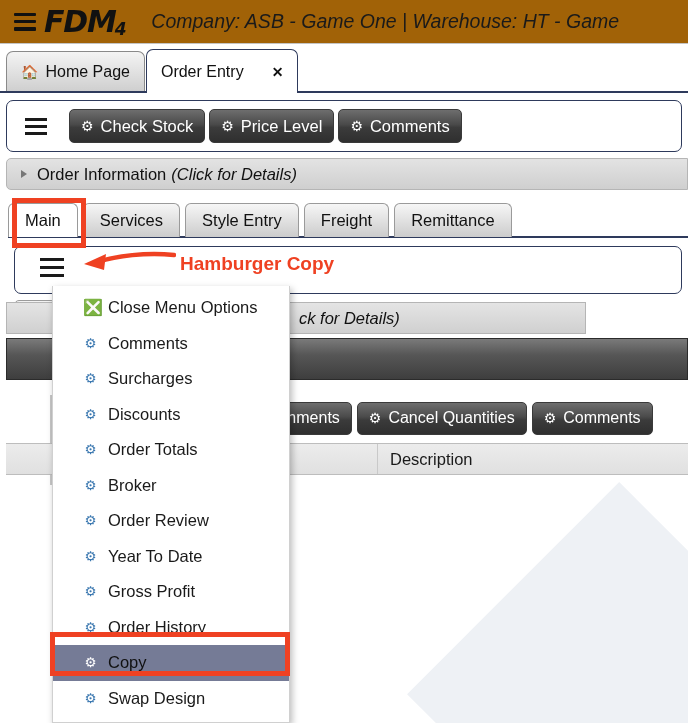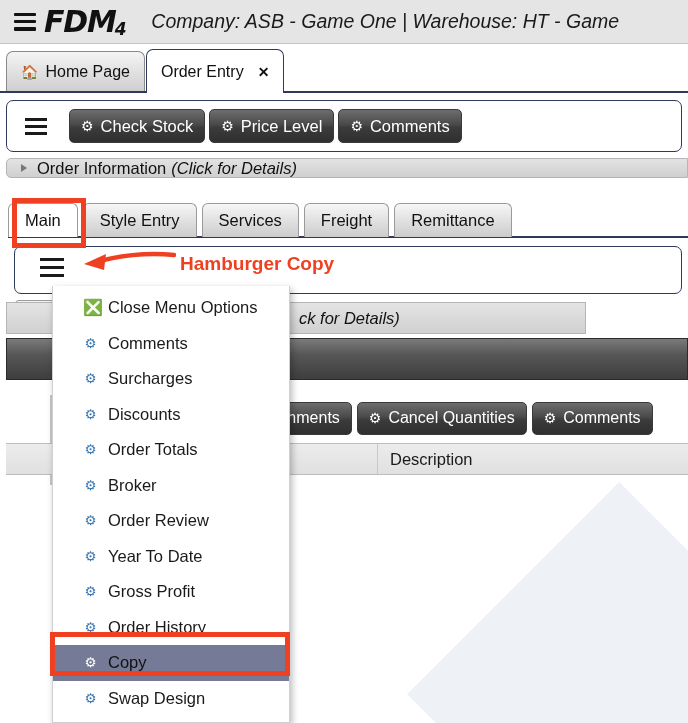--- a/index.html
+++ b/index.html
@@ -26,21 +26,21 @@
     background: #eef1f5;
     transform: rotate(-45deg);
     transform-origin: center;
     pointer-events: none;
   }
 
   
   .header {
     position: absolute; left: 0; top: 0;
     width: 688px; height: 44px;
-    background: #e5e5e5;
+    background: #a16207;
     display: flex; align-items: center;
     border-bottom: 1px solid #c4c4c4;
   }
   .hdr-burger {
     margin-left: 14px;
     width: 22px; height: 18px;
     display: flex; flex-direction: column; justify-content: space-between;
   }
   .hdr-burger i { display:block; height: 3.2px; background: #111; border-radius: 1px; }
   .logo {
@@ -82,20 +82,21 @@
   }
   .ttab.inactive {
     background: linear-gradient(to bottom, #f4f4f4 0%, #cfcfcf 100%);
   }
   .ttab.active {
     background: #ffffff;
     height: 44px;
     border-color: #2e3a5c;
     z-index: 3;
     margin-bottom: -2px;
+    gap: 14px;
   }
   .home-icon {
     margin-right: 7px; font-size: 14px; color: #111; line-height: 1;
   }
   .tab-close {
     margin-left: 14px; font-size: 14px; font-weight: 700; color: #111;
   }
 
   
   .actionbar {
@@ -126,21 +127,21 @@
     white-space: nowrap;
   }
   .gear {
     display: inline-block; margin-right: 7px;
     font-size: 14px; line-height: 1;
   }
 
   
   .oibar {
     position: absolute; left: 6px; top: 158px;
-    width: 682px; height: 20px;
+    width: 682px; height: 32px;
     background: linear-gradient(to bottom, #e3e3e3 0%, #cfcfcf 100%);
     border: 1px solid #b5b5b5;
     border-radius: 5px 0 0 5px;
     display: flex; align-items: center;
     padding-left: 14px;
     font-size: 16.5px; color: #111;
     z-index: 1;
   }
   .caret-r {
     width: 0; height: 0;
@@ -419,22 +420,22 @@
 
   <div class="oibar">
     <span class="caret-r"></span>
     <span>Order Information</span>
     <em>(Click for Details)</em>
   </div>
 
   <div class="subtabs-rule"></div>
   <div class="subtabs">
     <div class="stab active">Main</div>
+    <div class="stab">Services</div>
     <div class="stab">Style Entry</div>
-    <div class="stab">Services</div>
     <div class="stab">Freight</div>
     <div class="stab">Remittance</div>
   </div>
 
   <div class="panel2"></div>
   <div class="p2-burger">
     <i></i>
       <i></i>
       <i></i>
   </div>

